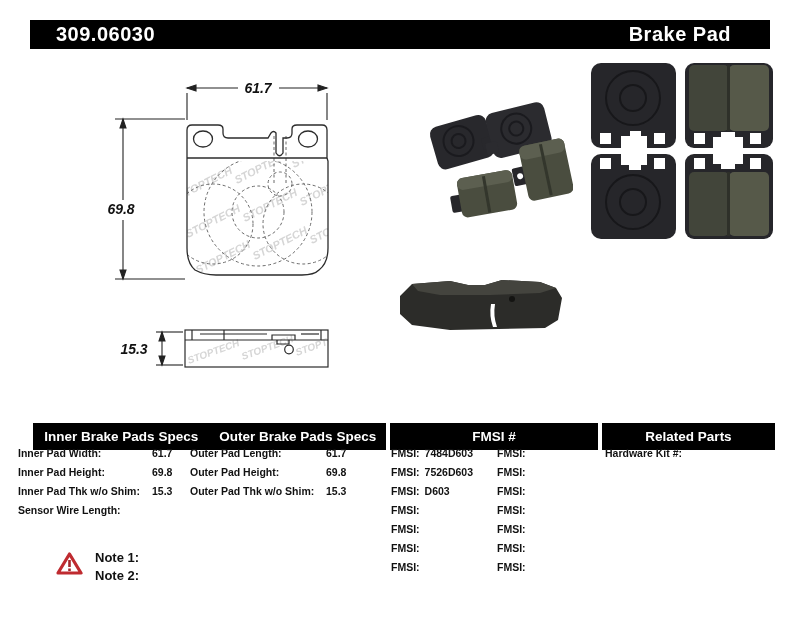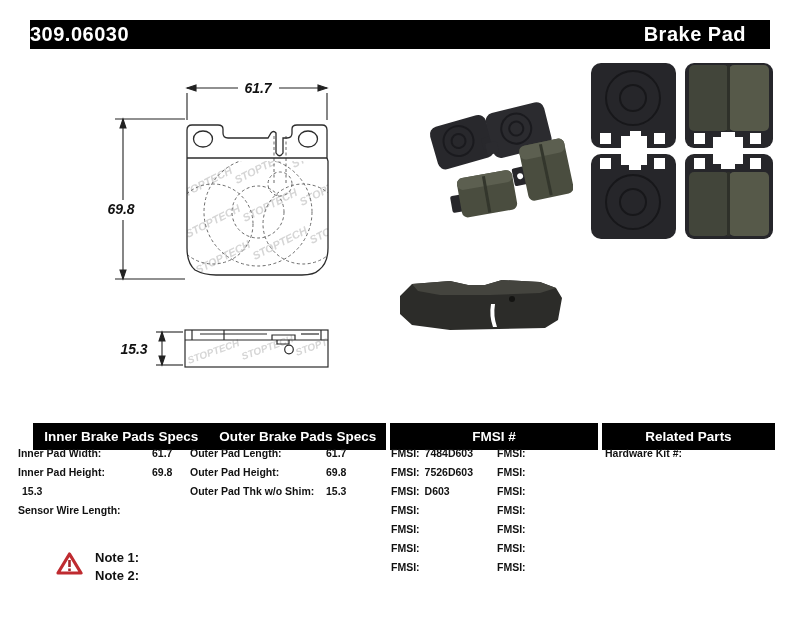--- a/index.html
+++ b/index.html
@@ -6,22 +6,22 @@
   .page {
     position:relative; width:800px; height:619px; background:#ffffff;
     font-family:"Liberation Sans", sans-serif; overflow:hidden; color:#111;
   }
   
   .topbar {
     position:absolute; left:30px; top:20px; width:740px; height:29px;
     background:#000; color:#fff; display:flex; justify-content:space-between;
     align-items:center; font-weight:bold; font-size:20px;
   }
-  .topbar .pn { letter-spacing:0.5px; }
-  .topbar .pt { padding-right:24px; letter-spacing:0.5px; }
+  .topbar .pn { padding-left:26px; letter-spacing:0.5px; }
+  .topbar .pt { padding-right:39px; letter-spacing:0.5px; }
 
   
   .abs { position:absolute; }
 
   
   .colhead {
     position:absolute; top:423px; height:27px; background:#000; color:#fff;
     font-weight:bold; font-size:13.5px; display:flex; align-items:center;
   }
   .colhead.center { justify-content:center; }
@@ -245,20 +245,21 @@
   <div id="innerCol" class="speccol">
     <div class="row">
       <span class="lbl">Inner Pad Width:</span>
       <span class="val">61.7</span>
     </div>
     <div class="row">
       <span class="lbl">Inner Pad Height:</span>
       <span class="val">69.8</span>
     </div>
     <div class="row">
+      <span class="lbl">Inner Pad Thk w/o Shim:</span>
       <span class="val">15.3</span>
     </div>
     <div class="row">
       <span class="lbl">Sensor Wire Length:</span>
       <span class="val"></span>
     </div>
   </div>
 
   <div id="outerCol" class="speccol">
     <div class="row">

